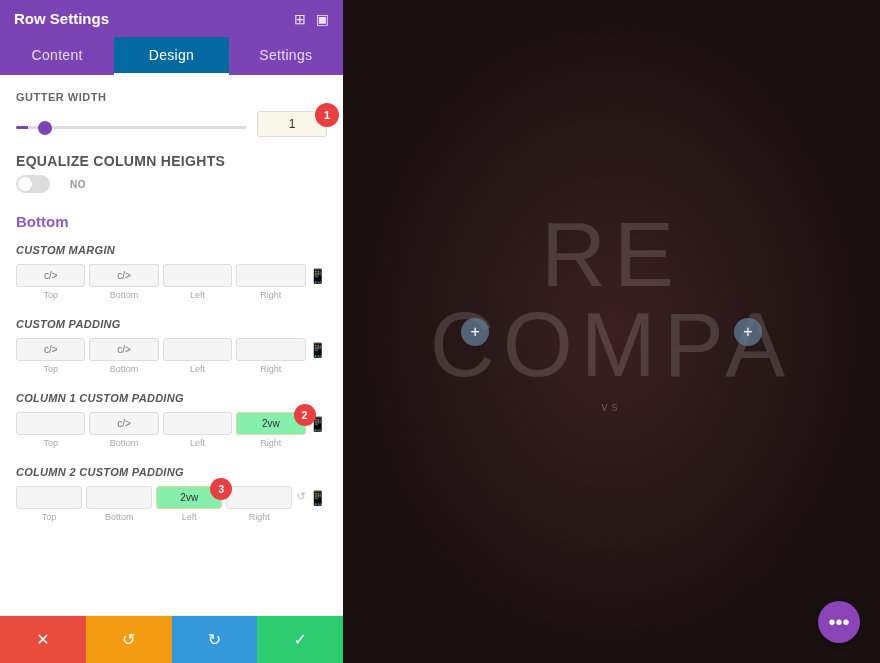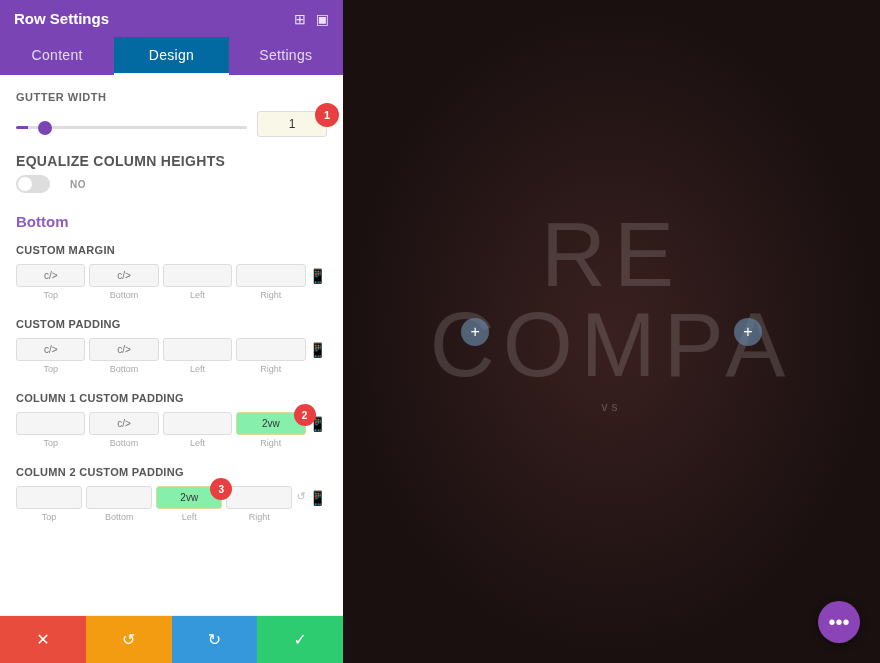--- a/index.html
+++ b/index.html
@@ -202,20 +202,21 @@
       margin-bottom: 18px;
     }
 
     .spacing-group-label {
       font-size: 11px;
       color: #555;
       font-weight: 600;
       text-transform: uppercase;
       letter-spacing: 0.3px;
       margin-bottom: 8px;
+      font-style: italic;
     }
 
     .input-col {
       display: flex;
       flex-direction: column;
       align-items: center;
       flex: 1;
     }
 
     .spacing-input {

